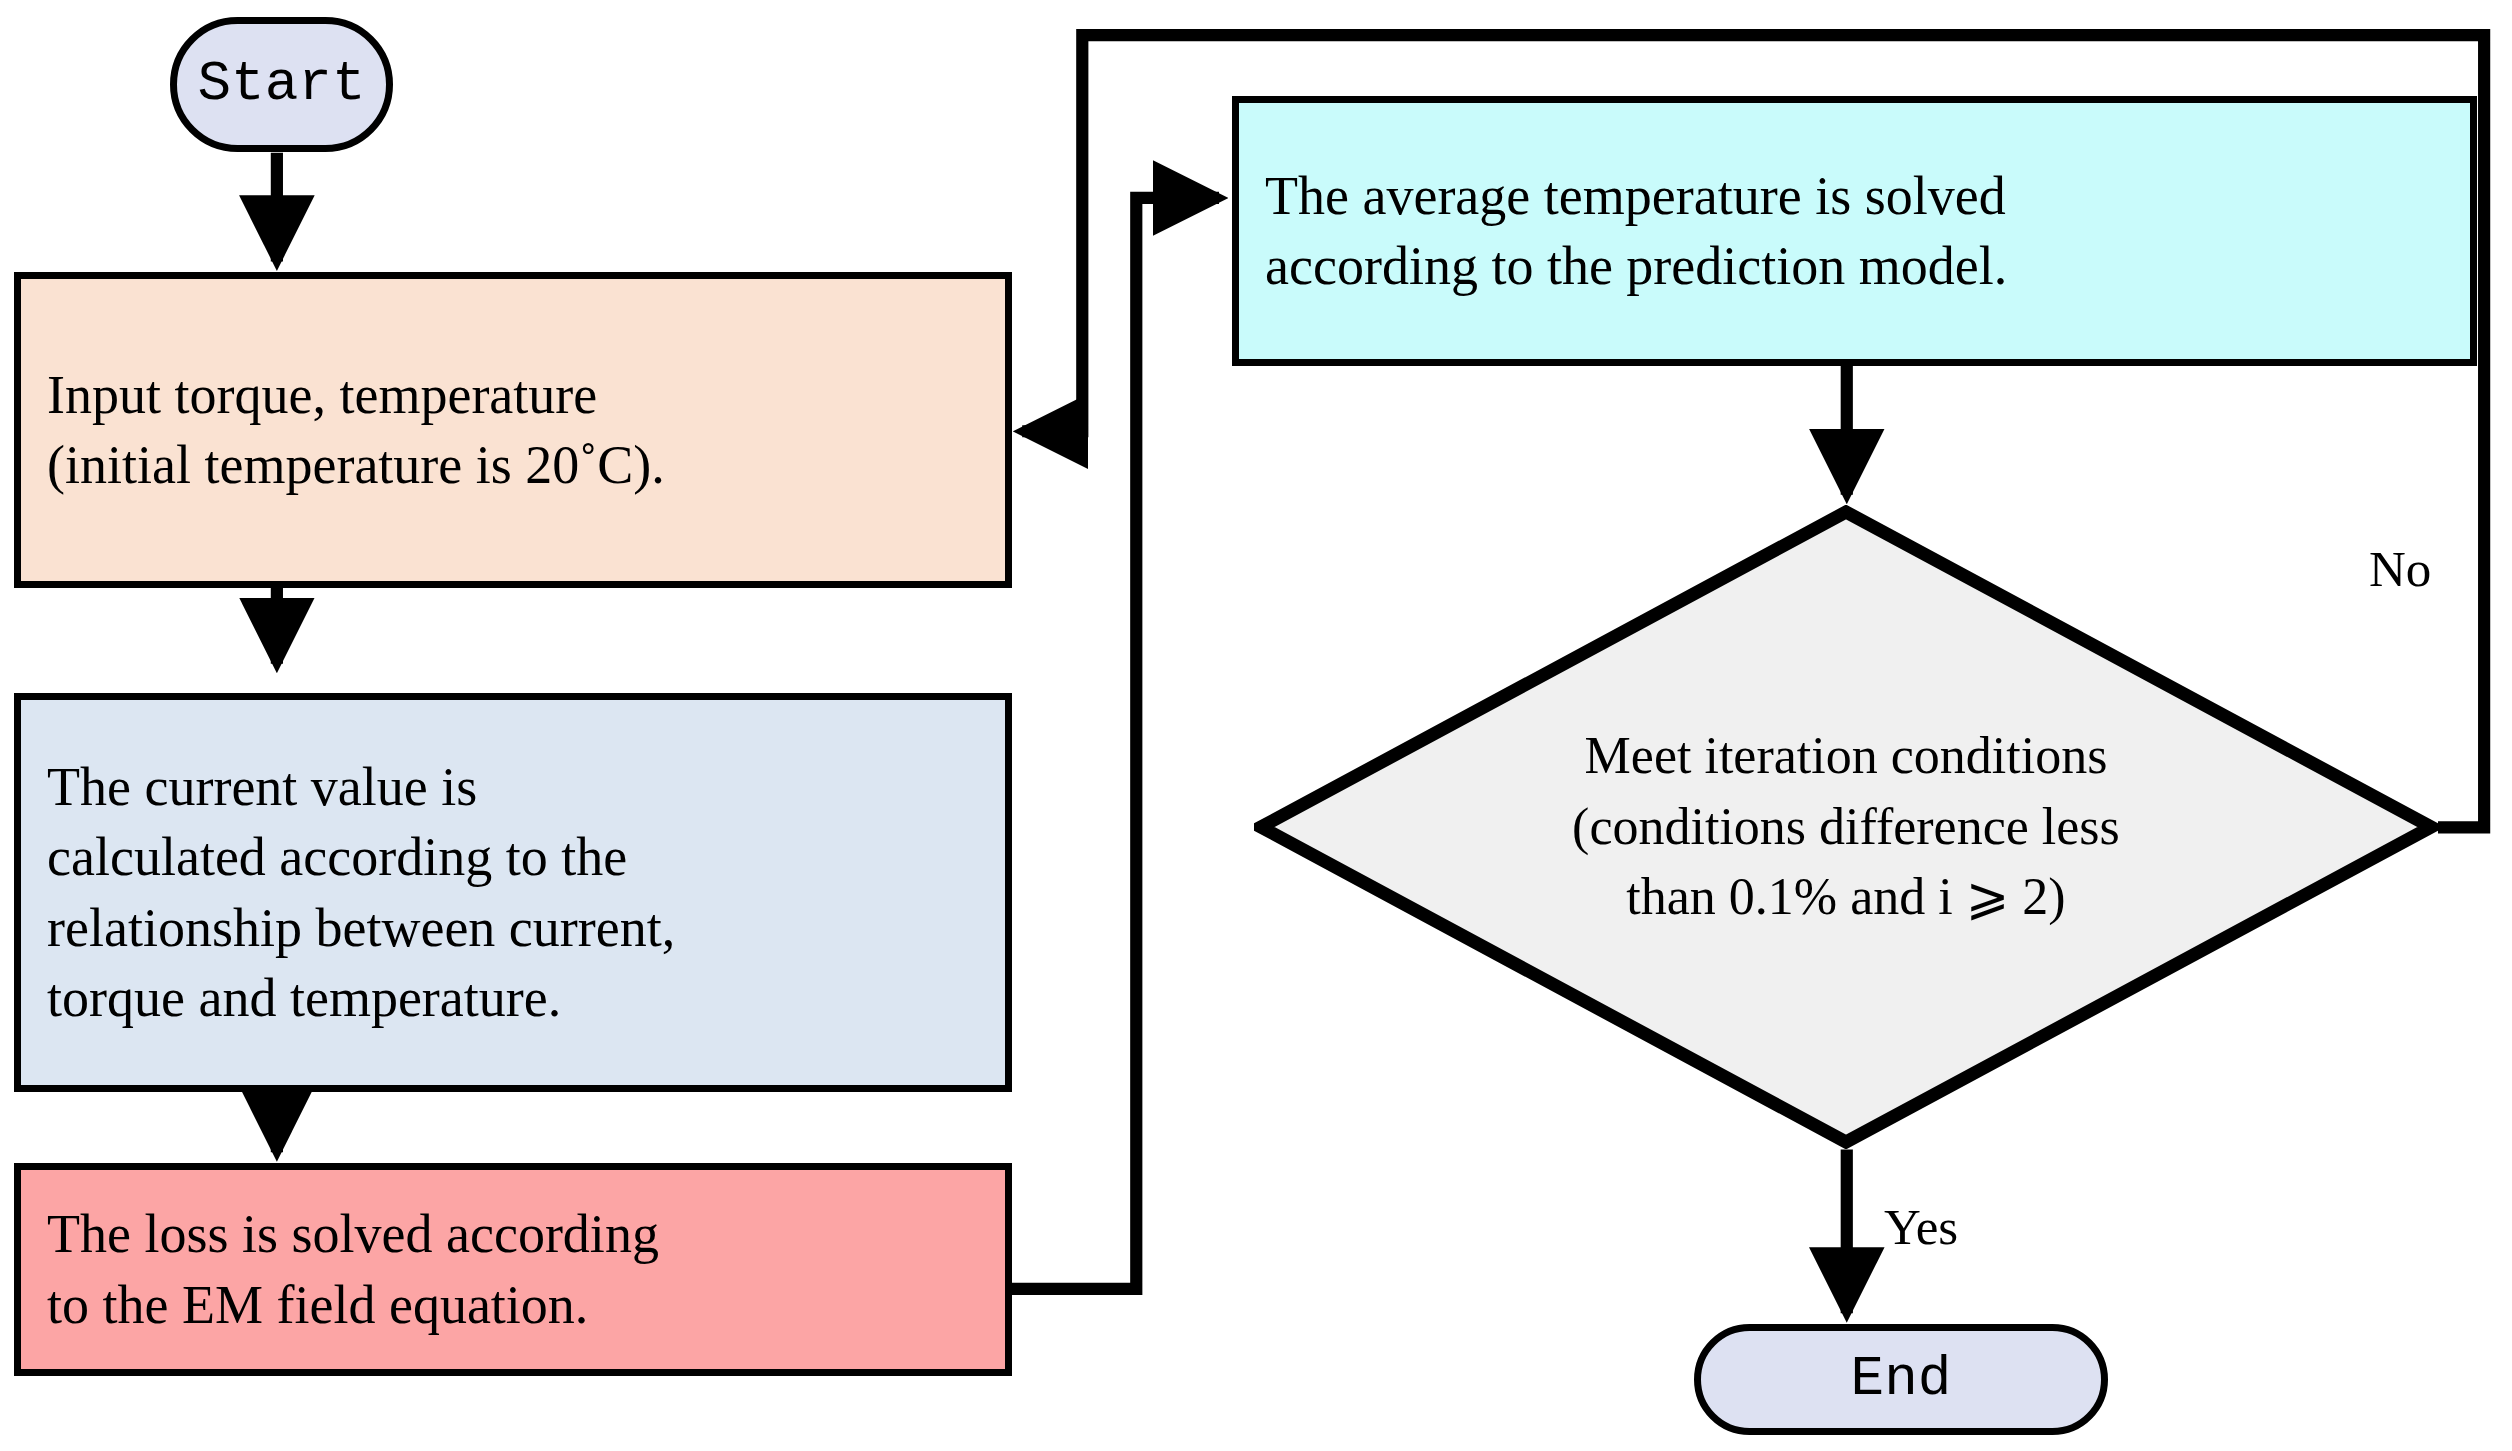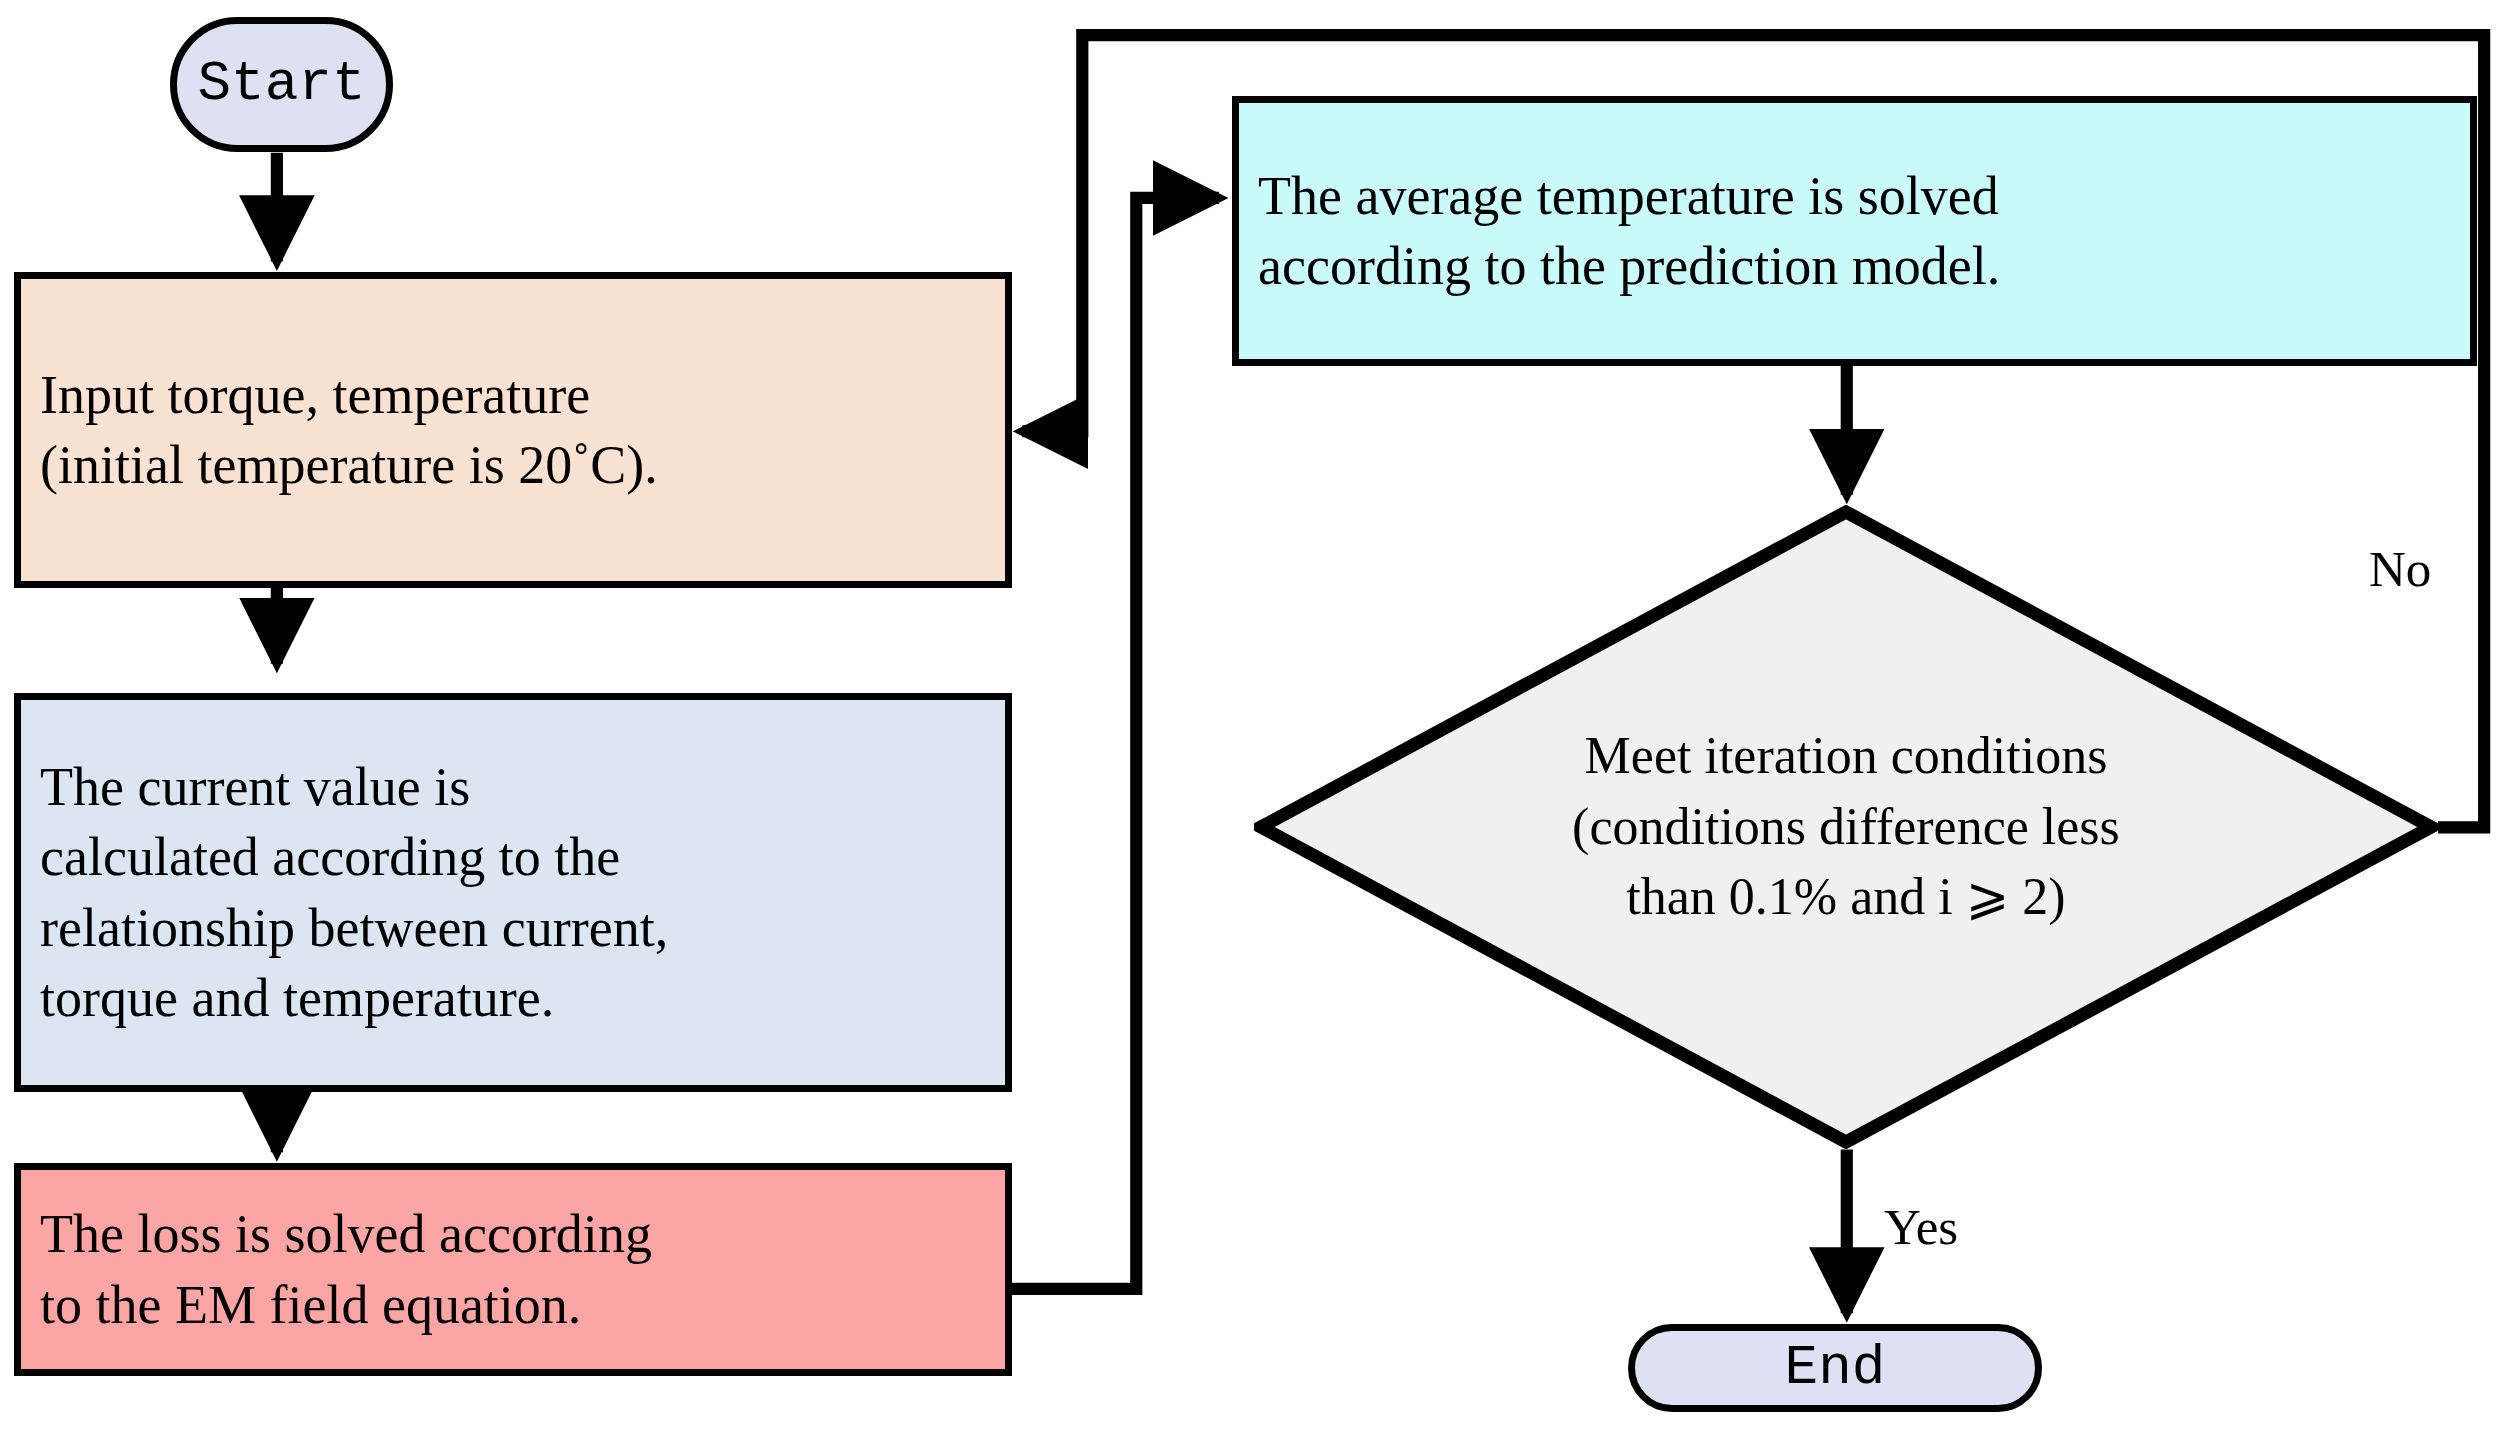--- a/index.html
+++ b/index.html
@@ -3,28 +3,28 @@
 <meta charset="utf-8">
 <style>
   html,body{margin:0;padding:0;background:#ffffff;}
   body{width:2512px;height:1452px;position:relative;overflow:hidden;
        font-family:"Liberation Serif","DejaVu Serif",serif;color:#000;}
   #stage{position:absolute;left:0;top:0;width:2512px;height:1452px;}
   svg#wires{position:absolute;left:0;top:0;width:2512px;height:1452px;}
 
   .node{position:absolute;box-sizing:border-box;border:7.8px solid #000;
         display:flex;align-items:center;justify-content:flex-start;}
-  .node .txt{width:100%;padding:0 19px;line-height:1.30;font-size:54px;}
+  .node .txt{width:100%;padding:0 26px;line-height:1.30;font-size:54px;}
 
   
   .term{border-radius:8707px;justify-content:flex-start;background:#dde1f2;font-family:Liberation Mono, monospace;}
   .term .txt{text-align:center;padding:0;font-size:56px;}
 
   #n-start{left:170px;top:17.4px;width:223px;height:135px;}
-  #n-end{left:1628px;top:1324px;width:414px;height:88px;}
+  #n-end{left:1694px;top:1324px;width:414px;height:111px;}
 
   #n-input{left:14px;top:272px;width:998px;height:316px;background:#fae2d2;}
   #n-input .txt{text-align:justify;text-align-last:left;}
 
   #n-current{left:14px;top:673px;width:998px;height:399px;background:#dce6f2;margin-top:20px;}
   #n-current .txt{text-align:justify;text-align-last:left;}
 
   #n-loss{left:14px;top:1163px;width:998px;height:213px;background:#fca5a5;}
   #n-loss .txt{text-align:left;}
 

